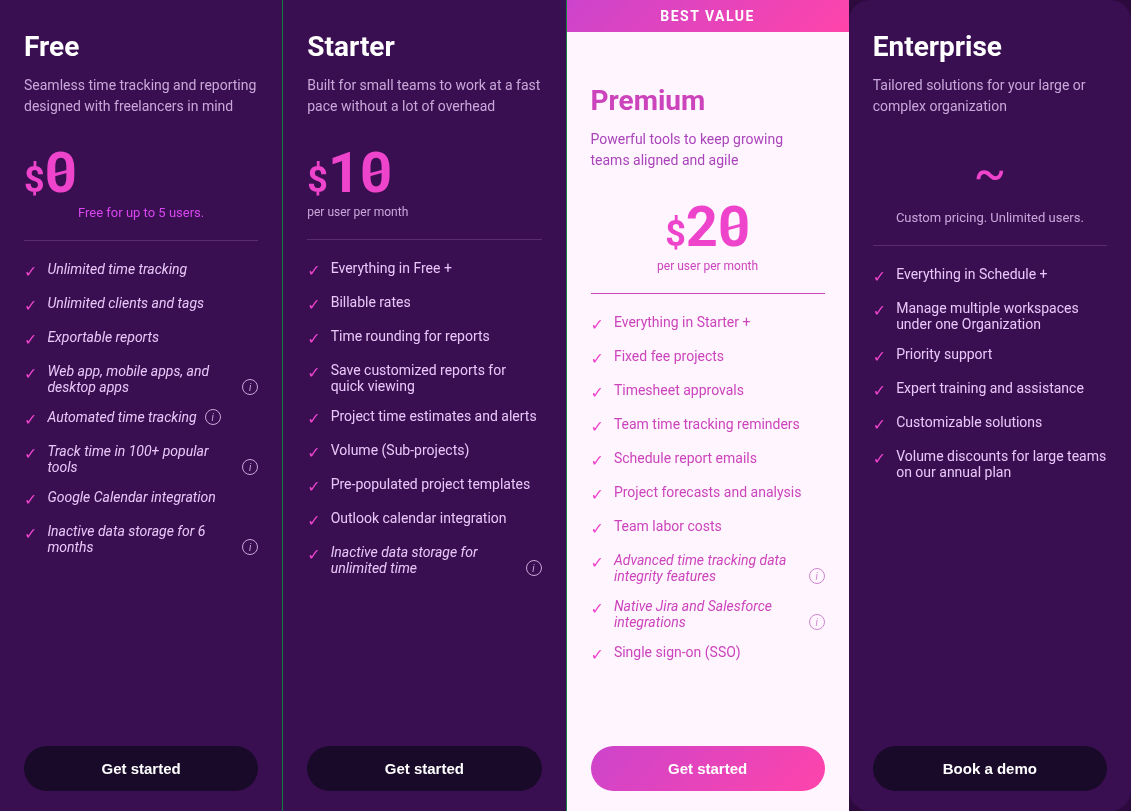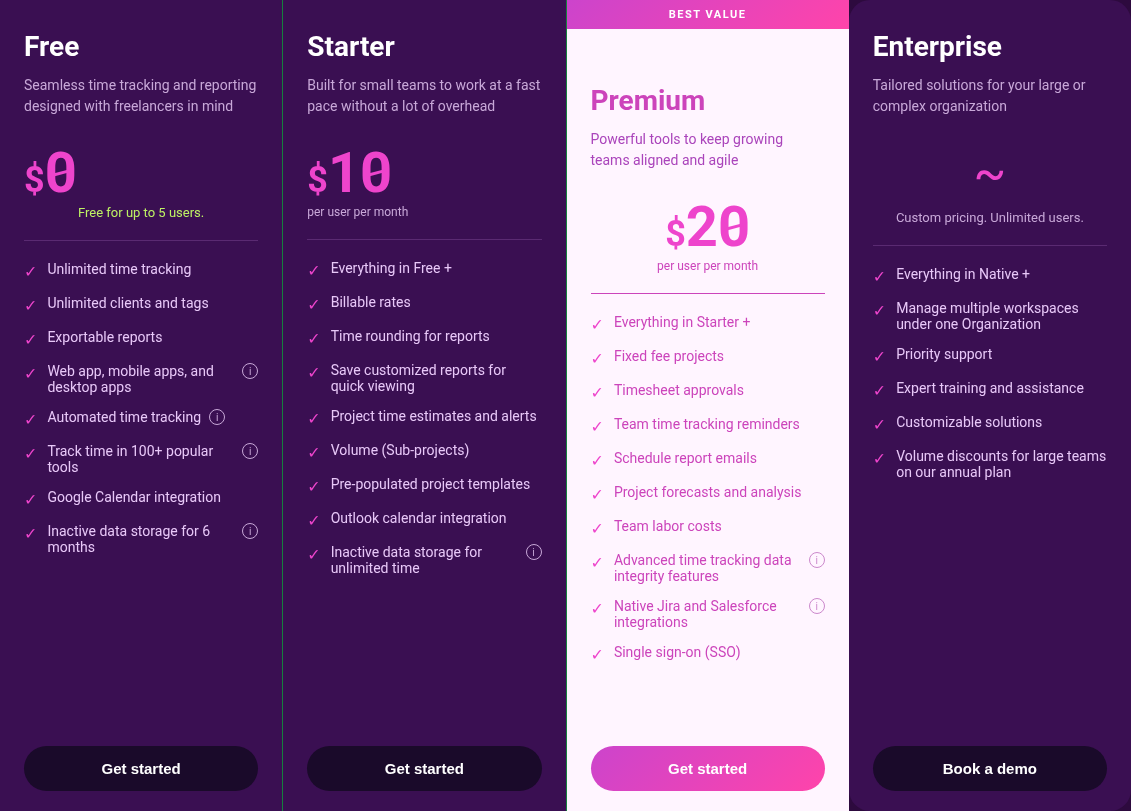--- a/index.html
+++ b/index.html
@@ -32,21 +32,21 @@
     .plan-card.premium {
       background-color: #fff5ff;
       border: none;
       position: relative;
       z-index: 2;
     }
     .best-value-banner {
       background: linear-gradient(135deg, #cc44cc, #ff44aa);
       color: white;
       text-align: center;
-      font-size: 11px;
+      font-size: 14px;
       font-weight: 700;
       letter-spacing: 1.5px;
       padding: 8px;
       position: absolute;
       top: 0;
       left: 0;
       right: 0;
     }
     .plan-card.premium {
       padding-top: 50px;
@@ -78,21 +78,21 @@
       font-size: 12px;
       color: #c8a8d8;
       margin-bottom: 20px;
     }
     .price-sub.premium-sub {
       color: #cc44bb;
       text-align: center;
     }
     .price-free-sub {
       font-size: 13px;
-      color: #bef264;
+      color: #d946ef;
       margin-bottom: 20px;
       text-align: center;
     }
     .price-enterprise-sub {
       font-size: 13px;
       color: #c8a8d8;
       margin-bottom: 20px;
       text-align: center;
     }
     .divider {
@@ -141,23 +141,24 @@
       flex-shrink: 0;
       margin-left: 4px;
       cursor: pointer;
     }
     .info-icon.premium-info {
       border-color: #cc88cc;
       color: #cc88cc;
     }
     .feature-text-wrap {
       display: flex;
-      align-items: flex-start;
+      align-items: flex-end;
       flex: 1;
       gap: 4px;
+      font-style: italic;
     }
     .get-started-btn {
       position: absolute;
       bottom: 20px;
       left: 24px;
       right: 24px;
       background-color: #1a0a2a;
       color: white;
       border: none;
       border-radius: 25px;
@@ -409,21 +410,21 @@
     <h2 class="plan-name enterprise-name">Enterprise</h2>
     <p class="plan-desc">Tailored solutions for your large or complex organization</p>
     <div class="price-area">
       <span class="tilde-icon">~</span>
     </div>
     <p class="price-enterprise-sub">Custom pricing. Unlimited users.</p>
     <hr class="divider">
     <ul class="feature-list">
       <li class="feature-item">
         <span class="check-icon">✓</span>
-        <span>Everything in Native +</span>
+        <span>Everything in Schedule +</span>
       </li>
       <li class="feature-item">
         <span class="check-icon">✓</span>
         <span>Manage multiple workspaces under one Organization</span>
       </li>
       <li class="feature-item">
         <span class="check-icon">✓</span>
         <span>Priority support</span>
       </li>
       <li class="feature-item">

